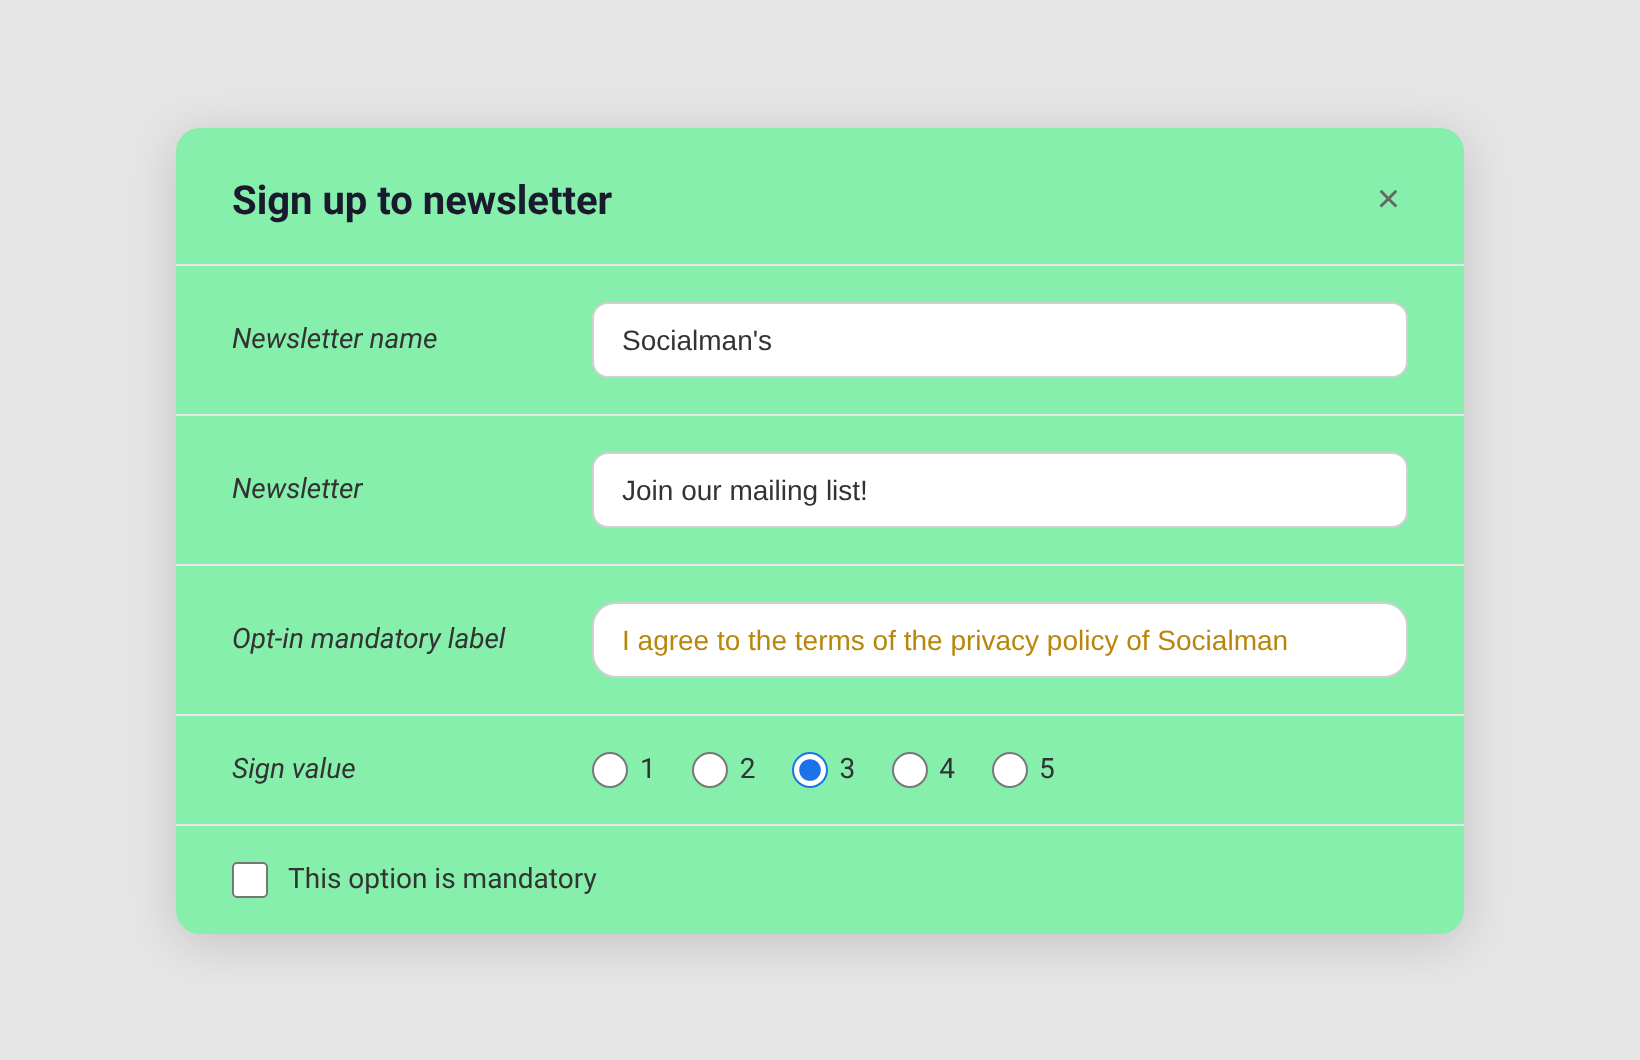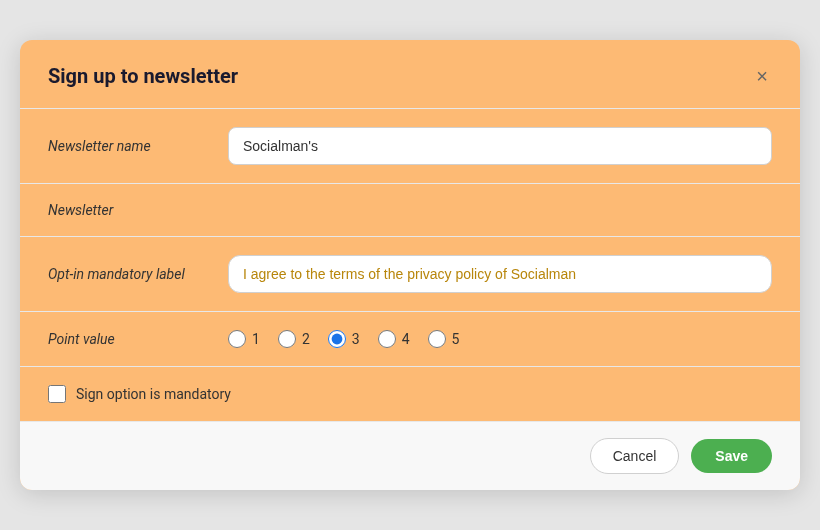--- a/index.html
+++ b/index.html
@@ -20,23 +20,23 @@
 
     .modal-overlay {
       width: 820px;
       height: 530px;
       display: flex;
       align-items: center;
       justify-content: center;
     }
 
     .modal {
-      background: #fdba74;
+      background: #86efac;
       border-radius: 12px;
-      width: 780px;
+      width: 644px;
       box-shadow: 0 4px 24px rgba(0,0,0,0.15);
       overflow: hidden;
     }
 
     .modal-header {
       display: flex;
       align-items: center;
       justify-content: space-between;
       padding: 22px 28px 18px 28px;
       border-bottom: 1px solid #e8e8e8;
@@ -197,29 +197,30 @@
 
     <div class="modal-body">
 
       <div class="form-row">
         <label class="form-label">Newsletter name</label>
         <input type="text" class="form-input" value="Socialman's" style="">
       </div>
 
       <div class="form-row">
         <label class="form-label">Newsletter</label>
+        <input type="text" class="form-input" value="Join our mailing list!" style="">
       </div>
 
       <div class="form-row">
         <label class="form-label">Opt-in mandatory label</label>
         <input type="text" class="form-input form-input-yellow" value="I agree to the terms of the privacy policy of Socialman" style="">
       </div>
 
       <div class="form-row">
-        <label class="form-label">Point value</label>
+        <label class="form-label">Sign value</label>
         <div class="radio-group">
           <label class="radio-item">
             <input type="radio" name="point_value" value="1" style="">
             <span class="radio-label">1</span>
           </label>
           <label class="radio-item">
             <input type="radio" name="point_value" value="2" style="">
             <span class="radio-label">2</span>
           </label>
           <label class="radio-item">
@@ -233,25 +234,21 @@
           <label class="radio-item">
             <input type="radio" name="point_value" value="5" style="">
             <span class="radio-label">5</span>
           </label>
         </div>
       </div>
 
       <div class="form-row-checkbox">
         <label class="checkbox-item">
           <input type="checkbox" style="">
-          <span class="checkbox-label">Sign option is mandatory</span>
+          <span class="checkbox-label">This option is mandatory</span>
         </label>
       </div>
 
     </div>
 
-    <div class="modal-footer">
-      <button class="btn-cancel">Cancel</button>
-      <button class="btn-save">Save</button>
-    </div>
 
   </div>
 </div>
 
 </body></html>

